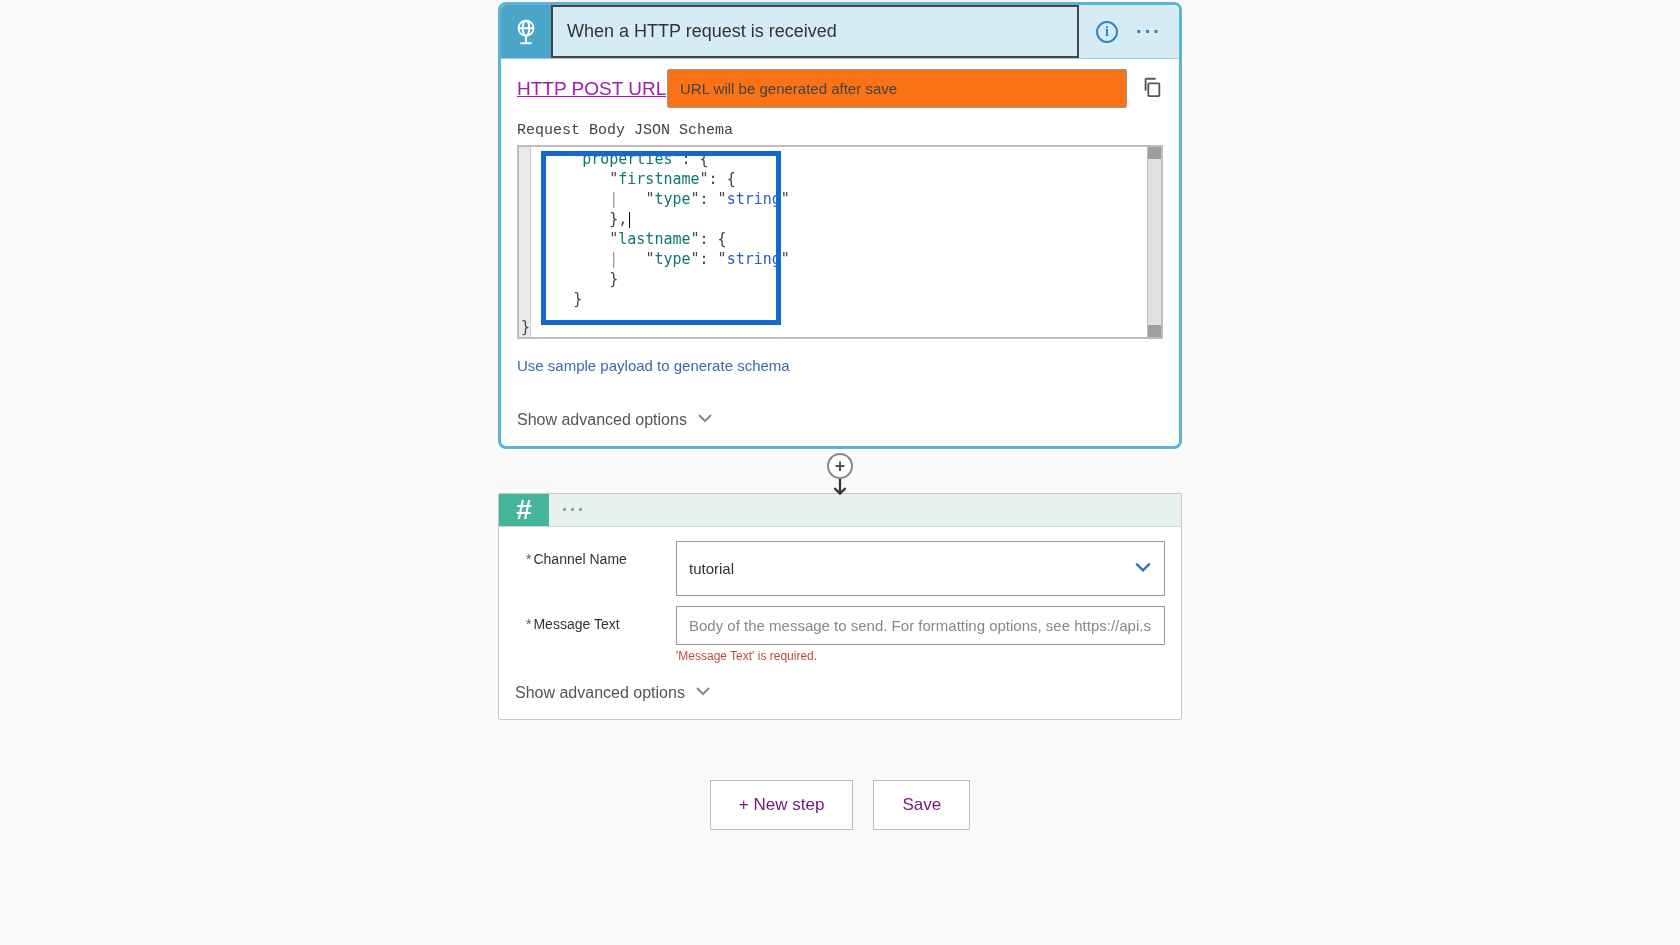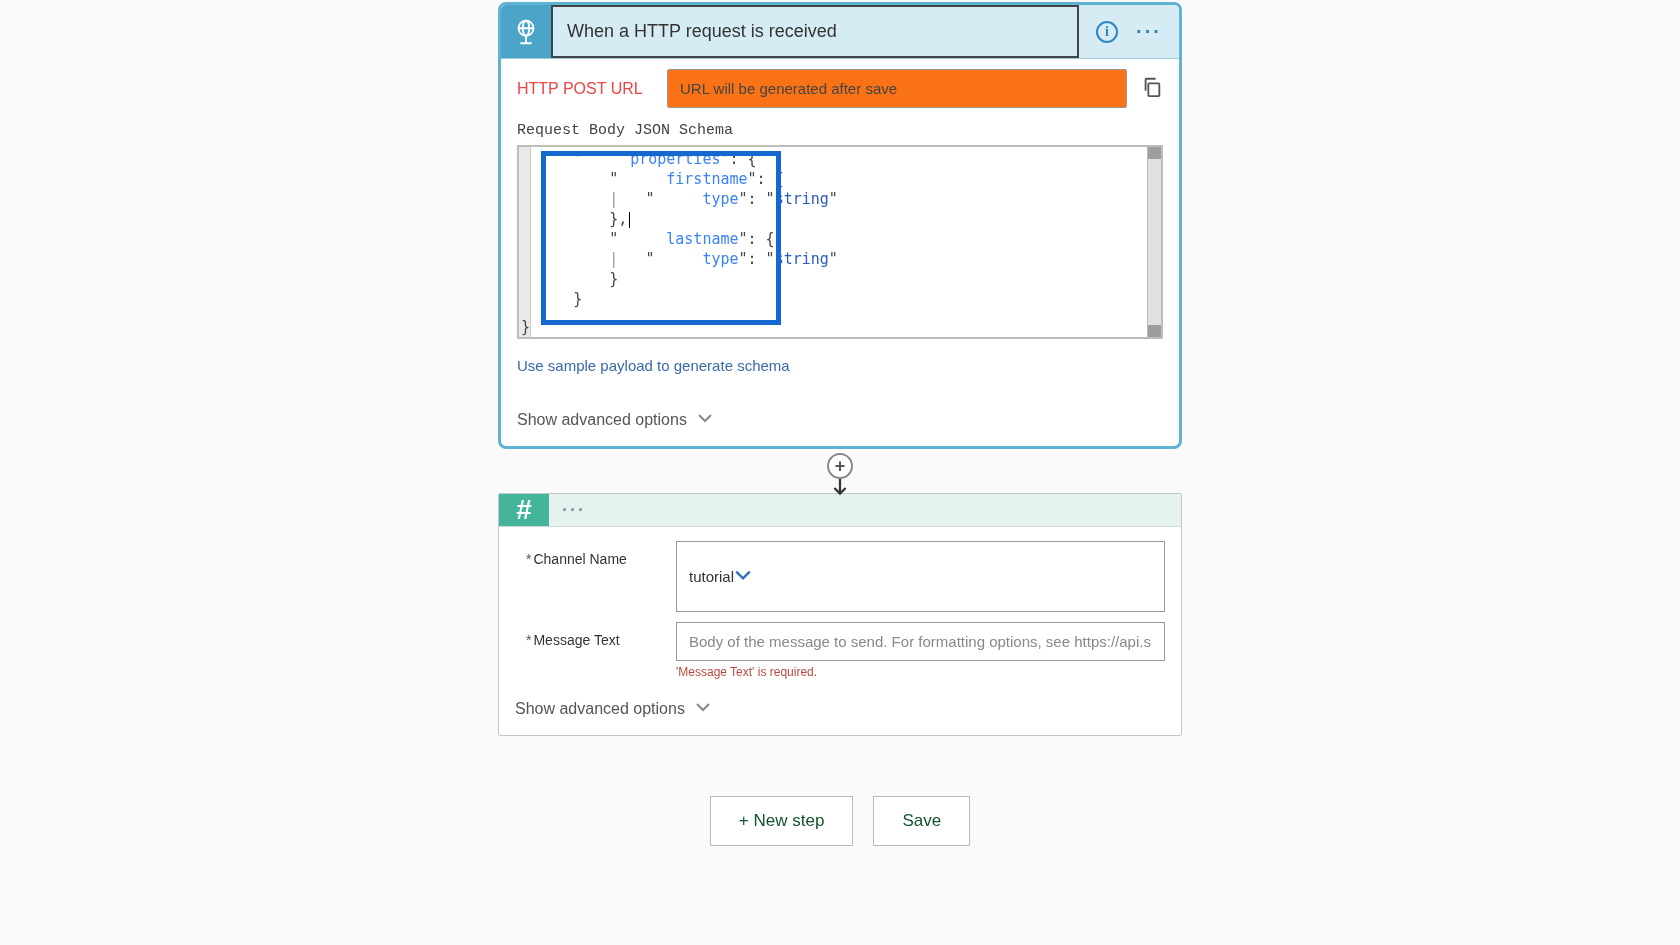--- a/index.html
+++ b/index.html
@@ -73,22 +73,23 @@
     letter-spacing: 2px;
     cursor: pointer;
     font-weight: bold;
   }
 
   .card-trigger-body { padding: 10px 16px 16px 16px; }
 
   .row { display:flex; align-items:center; margin-bottom: 14px; }
   .row-label {
     width: 150px;
-    font-size: 16px;
-    color: #ef4444;
+    font-size: 19px;
+    color: #a21caf;
+    text-decoration: underline;
   }
   .url-field {
     flex: 1;
     background: #f97316;
     border: 1px solid #999;
     padding: 10px 12px;
     font-size: 15px;
     color: #444;
     border-radius: 2px;
   }
@@ -122,21 +123,21 @@
     position:absolute; left:0; top:0; bottom:0; width:12px;
     background:#eaeaea;
     border-right:1px solid #ccc;
   }
   .code-area {
     position:absolute; left:12px; right:14px; top:0; bottom:0;
     padding: 2px 0 2px 6px;
     white-space: pre;
     color: #2a4a7a;
   }
-  .code-area .key { color:#3b82f6;margin-left:48px; }   
+  .code-area .key { color:#0f766e; }   
   .code-area .str { color:#2b5cbf; }   
   .code-area .pun { color:#444; }
   .code-area .ind { color:#999; }
 
   .blue-highlight {
     position:absolute;
     border: 5px solid #1668d1;
     pointer-events:none;
   }
 
@@ -214,23 +215,23 @@
     cursor:pointer;
     font-weight:bold;
   }
   .slack-body { padding: 14px 16px 16px 16px; }
   .field-row { display:flex; align-items:flex-start; margin-bottom:10px; }
   .field-label { width:150px; font-size:14px; color:#333; padding-top:10px;margin-left:11px; }
   .req-star { color:#555; margin-right:2px; }
   .field-input-wrap { flex:1; }
   .select-box {
     border:1px solid #999;
-    padding:24px 12px;
+    padding:16px 12px;
     font-size:15px;
-    display:flex; align-items:center;
+    display:flex; justify-content:space-between; align-items:center;
     cursor:pointer;
   }
   .select-chevron { color:#2f6fbf; }
   .select-chevron svg { width:18px; height:18px; }
   .text-input {
     width:100%;
     border:1px solid #999;
     padding:10px 12px;
     font-size:15px;
     font-family: inherit;
@@ -255,21 +256,21 @@
     margin-top: 60px;
     display:flex;
     justify-content:center;
     gap:20px;
   }
   .btn {
     border:1px solid #bbb;
     background:#fff;
     padding: 14px 28px;
     font-size:17px;
-    color:#14532d;
+    color:#701a75;
     cursor:pointer;
   }
 
   .text-cursor {
     display:inline-block;
     width:1px; height:16px;
     background:#000;
     vertical-align:middle;
     margin-left:2px;
   }

